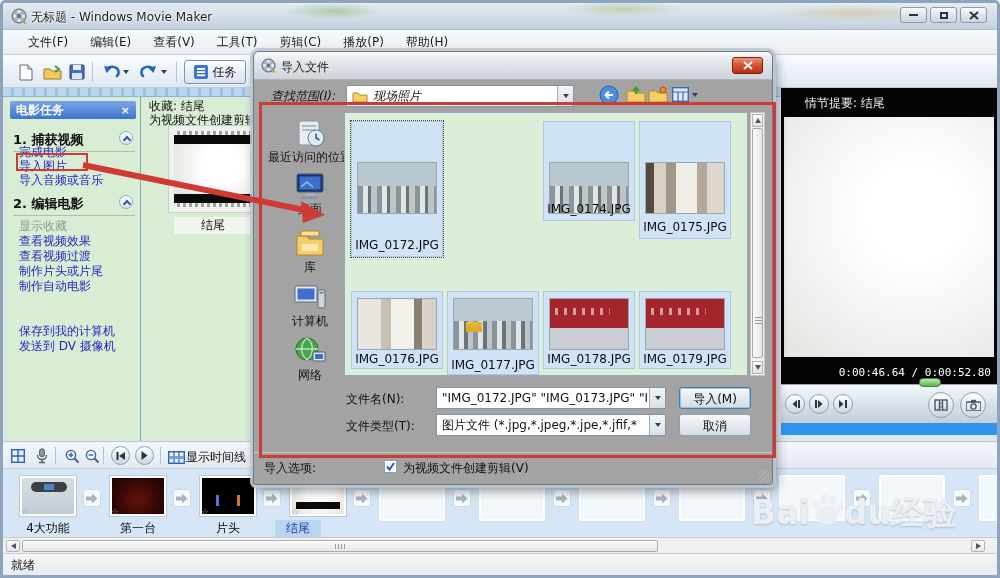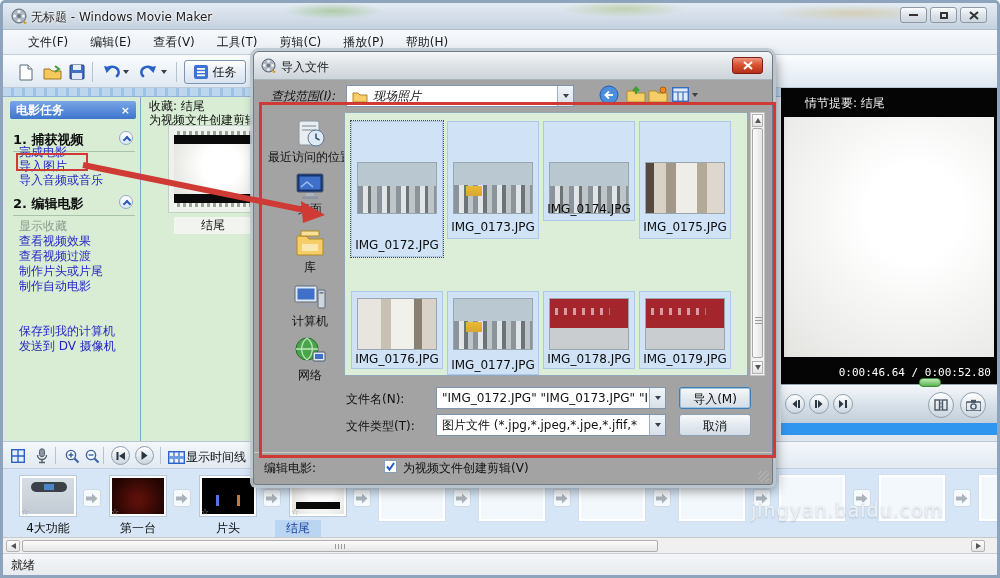--- a/index.html
+++ b/index.html
@@ -609,24 +609,20 @@
           </svg>
         <div class="lbl">网络</div>
       </div>
     </div>
 
     <div id="filearea">
       <div class="tile focus" style="left:6px;top:8px;height:136px">
         <div class="photo ph-lot" style="top:40px"></div>
         <div class="tname" style="bottom:4px">IMG_0172.JPG</div>
       </div>
-      <div class="tile" style="left:102px;top:8px;height:118px">
-        <div class="photo ph-van" style="top:40px"></div>
-        <div class="tname" style="bottom:4px">IMG_0173.JPG</div>
-      </div>
       <div class="tile" style="left:198px;top:8px;height:100px">
         <div class="photo ph-lot" style="top:40px"></div>
         <div class="tname" style="bottom:4px">IMG_0174.JPG</div>
       </div>
       <div class="tile" style="left:294px;top:8px;height:118px">
         <div class="photo ph-corr" style="top:40px"></div>
         <div class="tname" style="bottom:4px">IMG_0175.JPG</div>
       </div>
       <div class="tile" style="left:6px;top:178px;height:78px">
         <div class="photo ph-corr2" style="top:6px"></div>
@@ -668,35 +664,46 @@
     <span class="frm-label" style="left:92px;top:366px">文件类型(T):</span>
     <div class="combo" style="left:182px;top:362px;width:230px">
       <span style="padding-right:16px">图片文件 (*.jpg,*.jpeg,*.jpe,*.jfif,*</span>
       <div class="dd">
           <div class="dd-arr"></div>
         </div>
     </div>
     <div class="btn" style="left:425px;top:362px">取消</div>
 
     <div class="abs" style="left:0;top:400px;width:100%;height:30px;border-top:1px solid #c8ccc4">
-      <span class="frm-label" style="left:10px;top:7px">编辑电影:</span>
+      <span class="frm-label" style="left:10px;top:7px">导入选项:</span>
       <div id="chkbox" style="top:7px">
         <svg width="11" height="11">
             <polyline points="2,5.5 4.5,8.5 9,2" fill="none" stroke="#2a5ac8" stroke-width="2"></polyline>
           </svg>
       </div>
       <span class="frm-label" style="left:149px;top:7px">为视频文件创建剪辑(V)</span>
     </div>
     <div id="grip"></div>
   </div>
 
   <div class="abs ann" style="left:13px;top:150px;width:72px;height:18px;border-width:2px"></div>
   <div class="abs ann" style="left:256px;top:99px;width:517px;height:356px"></div>
   <svg class="abs" style="left:70px;top:148px;z-index:41" width="260" height="80">
     <line x1="10" y1="14" x2="236" y2="60" stroke="#cf3a34" stroke-width="6"></line>
     <polygon points="252,64 228,50 230,72" fill="#cf3a34"></polygon>
   </svg>
 
   <div id="watermark" class="abs">
-    <div id="wm-url">jingyan.baidu.com</div>
+    <div id="wm-brand">
+      <span>Bai</span>
+      <svg width="38" height="36" style="margin:0 -2px">
+          <ellipse cx="19" cy="23" rx="11" ry="9.5" fill="#ebeef2"></ellipse>
+          <ellipse cx="8" cy="13" rx="4" ry="5.5" fill="#ebeef2" transform="rotate(-20 8 13)"></ellipse>
+          <ellipse cx="16" cy="7.5" rx="4" ry="5.5" fill="#ebeef2"></ellipse>
+          <ellipse cx="25" cy="8.5" rx="4" ry="5.5" fill="#ebeef2" transform="rotate(12 25 8.5)"></ellipse>
+          <ellipse cx="32" cy="15" rx="3.6" ry="5" fill="#ebeef2" transform="rotate(28 32 15)"></ellipse>
+        </svg>
+      <span>du</span>
+      <span>经验</span>
+    </div>
   </div>
 
 </div>
 
 </body></html>

